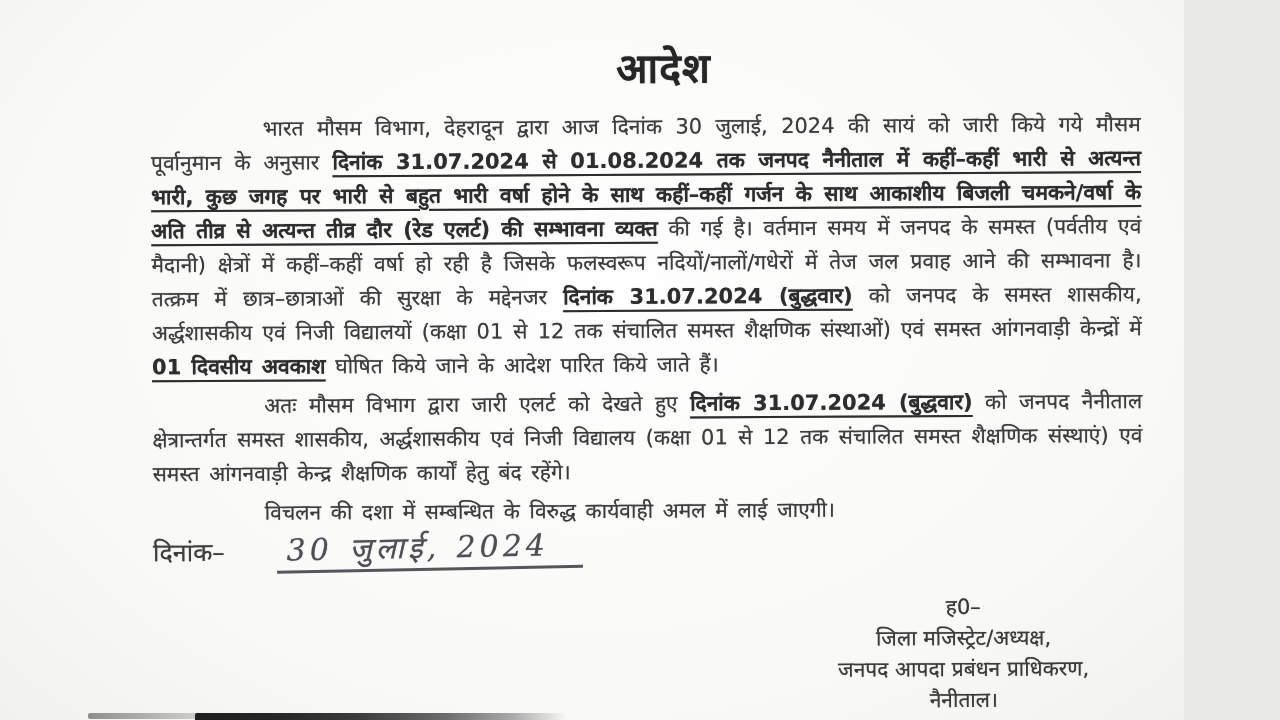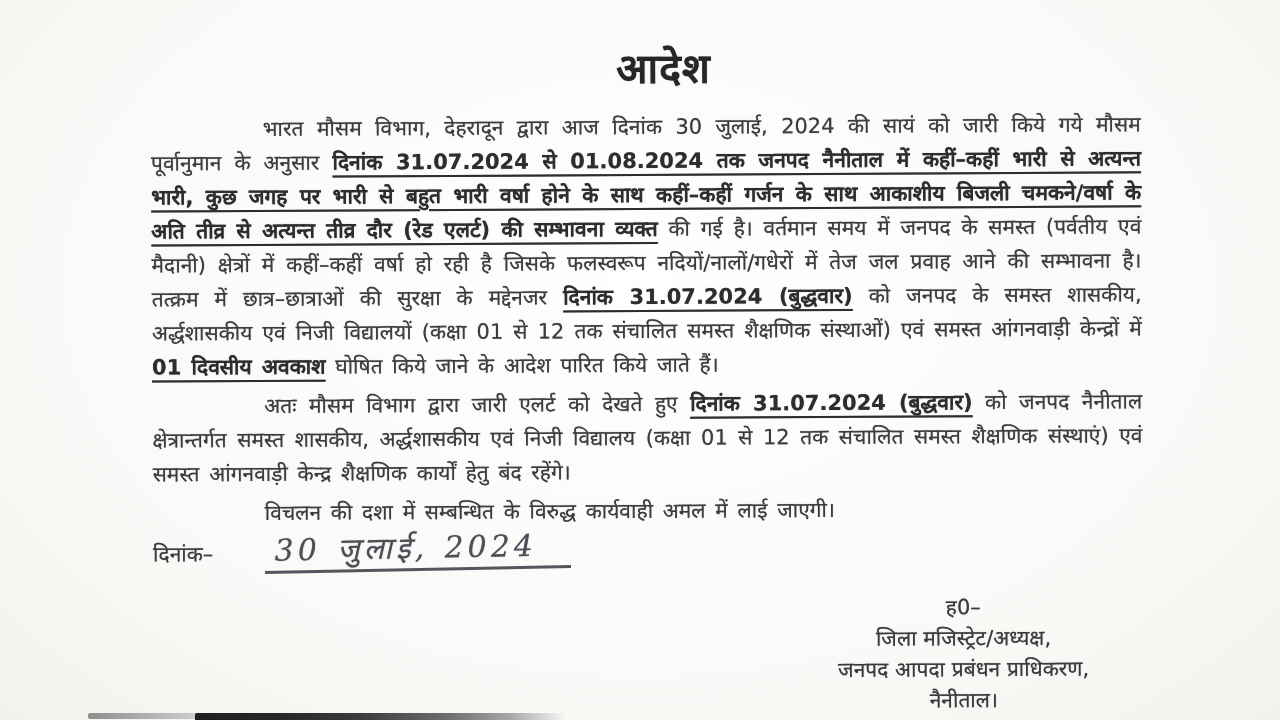--- a/index.html
+++ b/index.html
@@ -2,21 +2,21 @@
 <html lang="hi"><head>
 <meta charset="utf-8">
 <style>
   html,body{margin:0;padding:0;}
   body{
     width:1280px;height:720px;overflow:hidden;
     font-family:"DejaVu Sans","Liberation Sans",sans-serif;
     background:#e9e9e7;
   }
   .sheet{
-    position:relative;width:1280px;height:720px;overflow:hidden;
+    position:relative;width:1184px;height:720px;overflow:hidden;
     background:
       radial-gradient(ellipse at 50% 40%, rgba(255,255,255,0.9) 0%, rgba(245,245,242,0.4) 70%, rgba(233,233,230,0.55) 100%),
       #fbfbf9;
   }
   .rot{position:absolute;inset:0;transform:rotate(-0.3deg);}
   .title{
     position:absolute;top:44px;left:170px;width:990px;margin:0;
     text-align:center;font-size:41px;line-height:50px;font-weight:700;
     color:#262626;letter-spacing:1px;
     text-shadow:0 0 1px rgba(40,40,40,0.55);
@@ -29,21 +29,21 @@
   }
   .content p{margin:0;text-align:justify;text-indent:112px;}
   .content p + p{margin-top:5px;}
   .bu{
     font-weight:700;color:#2d2d2d;
     text-decoration:underline;
     text-decoration-thickness:2px;
     text-underline-offset:6px;
   }
   .dateline{margin-top:4px;white-space:nowrap;text-indent:0;}
-  .date-label{font-size:21px;color:#3c3c3c;}
+  .date-label{font-size:25px;color:#3c3c3c;}
   .date-hand{
     display:inline-block;margin-left:52px;padding:0 34px 3px 10px;
     font-family:"DejaVu Serif","Liberation Serif",serif;
     font-style:italic;font-size:30px;letter-spacing:4px;
     color:#4e4e57;border-bottom:3px solid #55555d;
     transform:rotate(-0.8deg);transform-origin:left bottom;
     text-shadow:0 0 1px rgba(80,80,95,0.6);
   }
   .signblock{
     position:absolute;left:803px;top:594px;width:318px;

